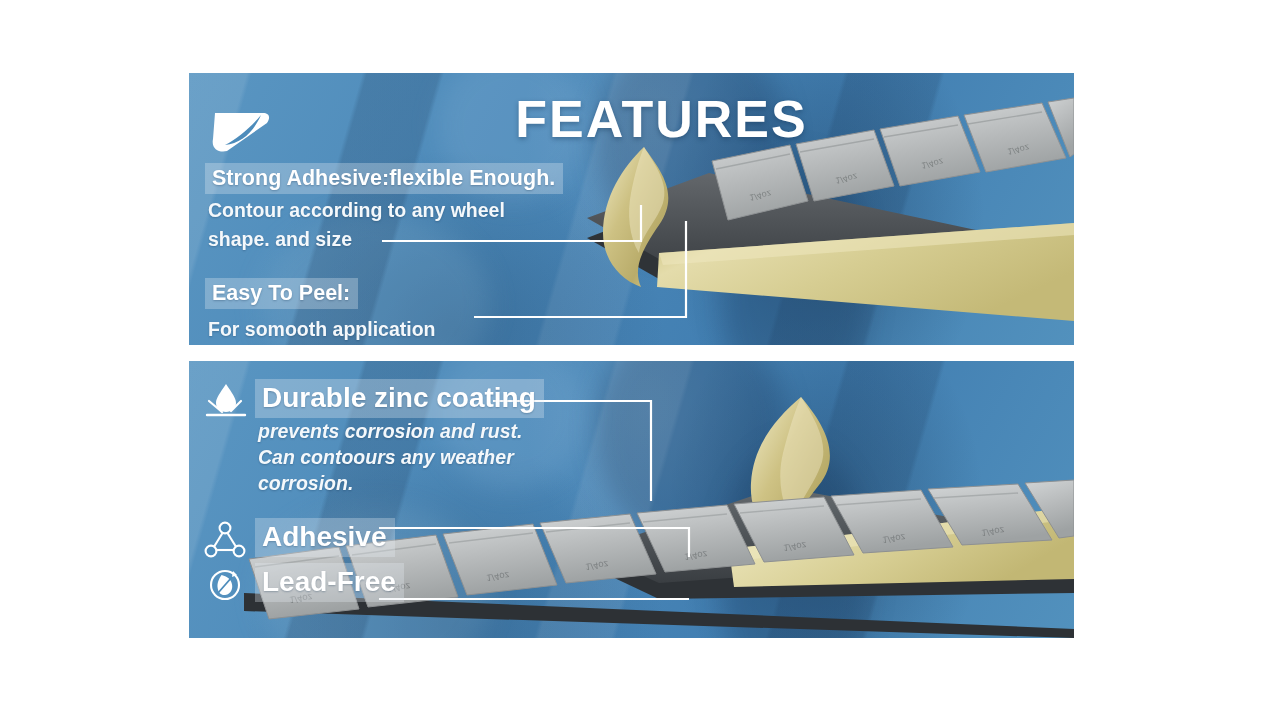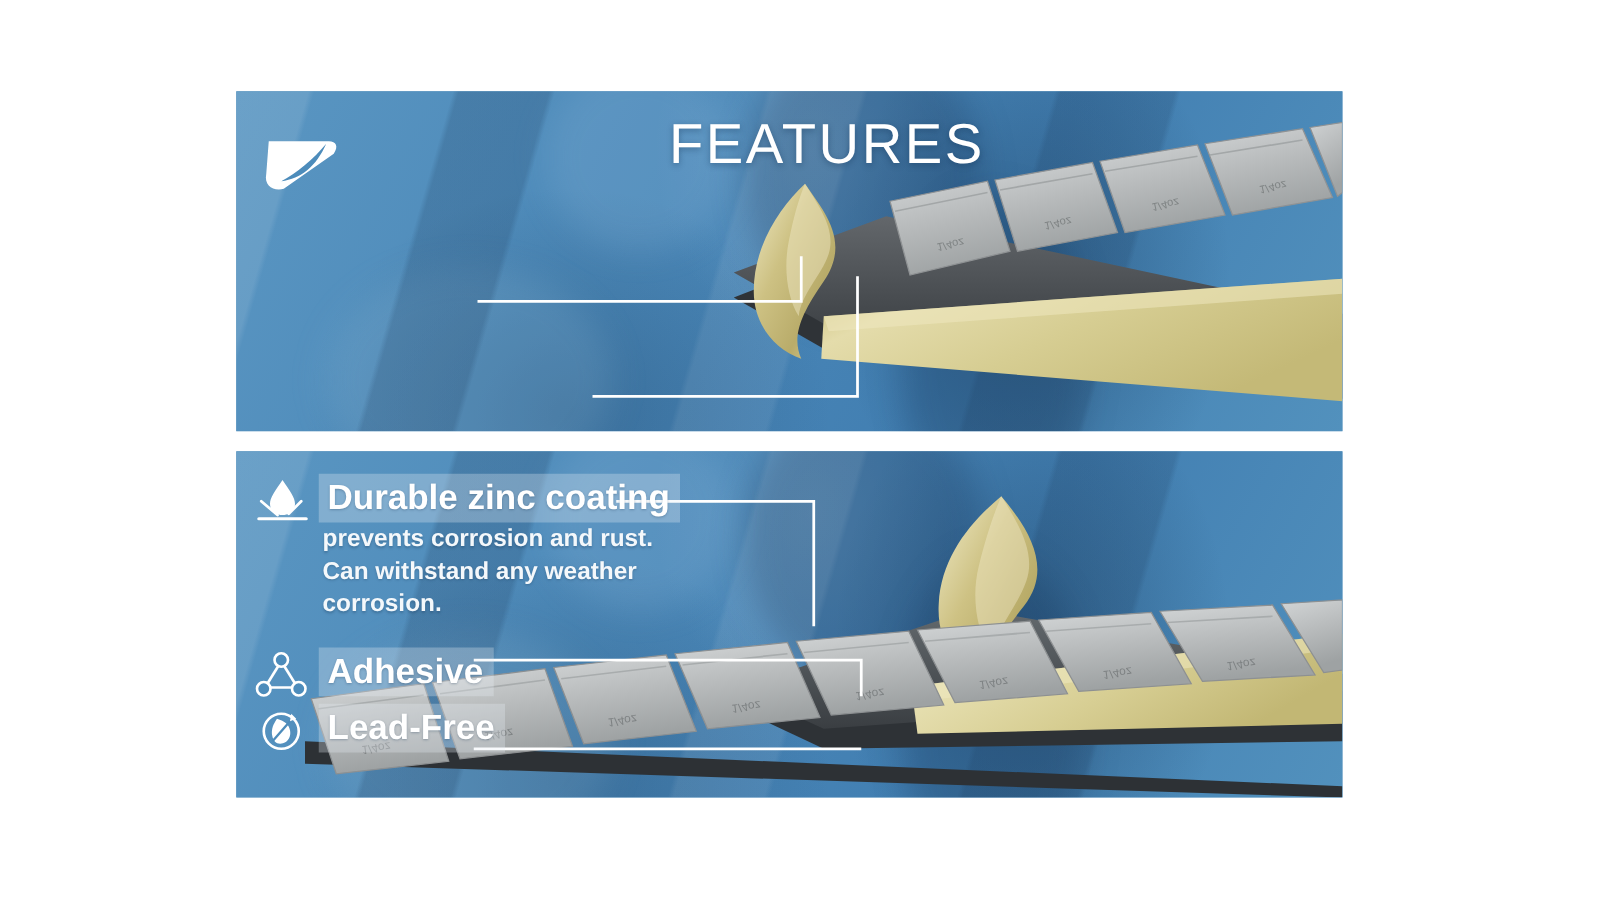--- a/index.html
+++ b/index.html
@@ -40,21 +40,21 @@
   .photo-bg .blob{ position:absolute; border-radius:50%; filter:blur(13px); }
   .b1{ left:46%; top:-16%; width:190px; height:230px; background:rgba(22,54,88,.30); }
   .b2{ left:60%; top:30%;  width:150px; height:260px; background:rgba(20,50,84,.26); }
   .b3{ left:8%;  top:52%;  width:230px; height:180px; background:rgba(150,192,222,.18); }
   .b4{ left:28%; top:-8%;  width:150px; height:150px; background:rgba(160,200,228,.16); }
 
   
   .features-title{
     position:absolute; left:0; right:0; top:16px;
     text-align:center;
-    font-size:45px; font-weight:400; letter-spacing:2px;
+    font-size:52px; font-weight:700; letter-spacing:2px;
     color:#ffffff;
     text-shadow:0 2px 5px rgba(18,48,80,.40);
     padding-left:60px;
   }
 
   
   .logo-mark{ position:absolute; left:18px; top:32px; width:66px; height:52px; }
 
   
   .txt-col{ position:absolute; left:16px; color:#fff; }
@@ -76,21 +76,21 @@
     font-size:19.5px; font-weight:600; line-height:1.28;
     color:#f4f8fb; padding-left:3px;
     text-shadow:0 1px 2px rgba(20,50,80,.30);
   }
   #features-text .sub-line{ margin-top:4px; }
 
   
   .benefit{ position:relative; padding-left:56px; margin-bottom:6px; }
   .benefit .bicon{ position:absolute; left:4px; top:2px; width:44px; height:40px; }
   .benefit .head-chip{ font-size:28px; }
-  .benefit .sub-line{ font-size:19.5px; line-height:1.22; margin-top:2px; }
+  .benefit .sub-line{ font-size:19.5px; line-height:1.22; margin-top:2px;font-style:italic; }
 
   #benefit-zinc{ top:0; }
   #benefit-flexible{ margin-top:22px; }
   #benefit-leadfree{ margin-top:4px; }
 
   
   .leaders{ position:absolute; inset:0; pointer-events:none; }
 
   
   .product{ position:absolute; inset:0; pointer-events:none; }
@@ -172,20 +172,34 @@
       <polyline points="285,244 497,244 497,148" fill="none" stroke="#ffffff" stroke-width="2.2"></polyline>
     </svg>
 
     <svg class="logo-mark" viewBox="0 0 66 52">
       <path d="M8,8 L56,8 C62,8 64,12 60,18 L20,46 C12,48 4,44 6,34 Z" fill="#ffffff"></path>
       <path d="M18,40 C30,34 44,22 54,10 C46,28 34,38 18,40 Z" fill="#4d8cbb"></path>
     </svg>
 
     <div class="features-title">FEATURES</div>
 
+    <div class="txt-col" id="features-text">
+
+      <div class="feat-block">
+        <div class="head-chip">Strong Adhesive:flexible Enough.</div>
+        <div class="sub-line">Contour according to any wheel</div>
+        <div class="sub-line">shape. and size</div>
+      </div>
+
+      <div class="feat-block" style="margin-top:26px;">
+        <div class="head-chip">Easy To Peel:</div>
+        <div class="sub-line" style="margin-top:8px;">For somooth application</div>
+      </div>
+
+    </div>
   </div>
 
   <div class="panel" id="panel-benefits">
 
     <div class="photo-bg">
       <span class="blob b1"></span>
         <span class="blob b2"></span>
       <span class="blob b3"></span>
         <span class="blob b4"></span>
     </div>
@@ -269,21 +283,21 @@
 
       <div class="benefit" id="benefit-zinc">
         <svg class="bicon" viewBox="0 0 44 40">
           <path d="M23,3 C29,12 33,17 33,22 C33,27.5 28.5,31 23,31 C17.5,31 13,27.5 13,22 C13,17 17,12 23,3 Z" fill="#ffffff"></path>
           <path d="M4,34 L42,34" stroke="#ffffff" stroke-width="2.4" stroke-linecap="round" fill="none"></path>
           <path d="M6,20 L19,31" stroke="#ffffff" stroke-width="2.2" stroke-linecap="round" fill="none"></path>
           <path d="M38,20 L28,30" stroke="#ffffff" stroke-width="2.2" stroke-linecap="round" fill="none"></path>
         </svg>
         <div class="head-chip">Durable zinc coating</div>
         <div class="sub-line">prevents corrosion and rust.</div>
-        <div class="sub-line">Can withstand any weather</div>
+        <div class="sub-line">Can contoours any weather</div>
         <div class="sub-line">corrosion.</div>
       </div>
 
       <div class="benefit" id="benefit-flexible">
         <svg class="bicon" viewBox="0 0 44 40">
           <g stroke="#ffffff" stroke-width="2.1" fill="none">
             <path d="M22,9 L9,30"></path>
               <path d="M22,9 L35,30"></path>
               <path d="M9,30 L35,30"></path>
             <circle cx="22" cy="8" r="5.4" fill="#4d8cbb"></circle>

